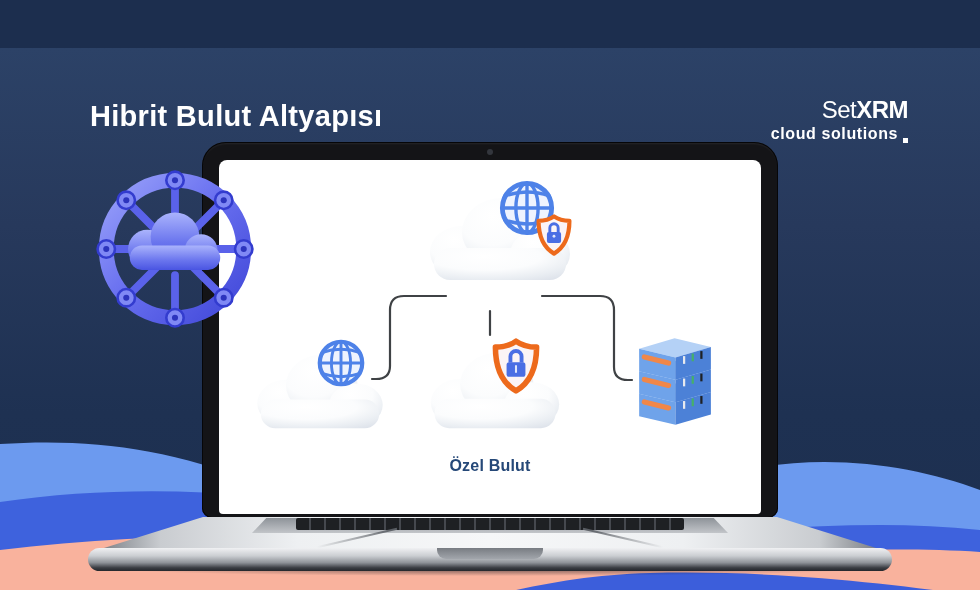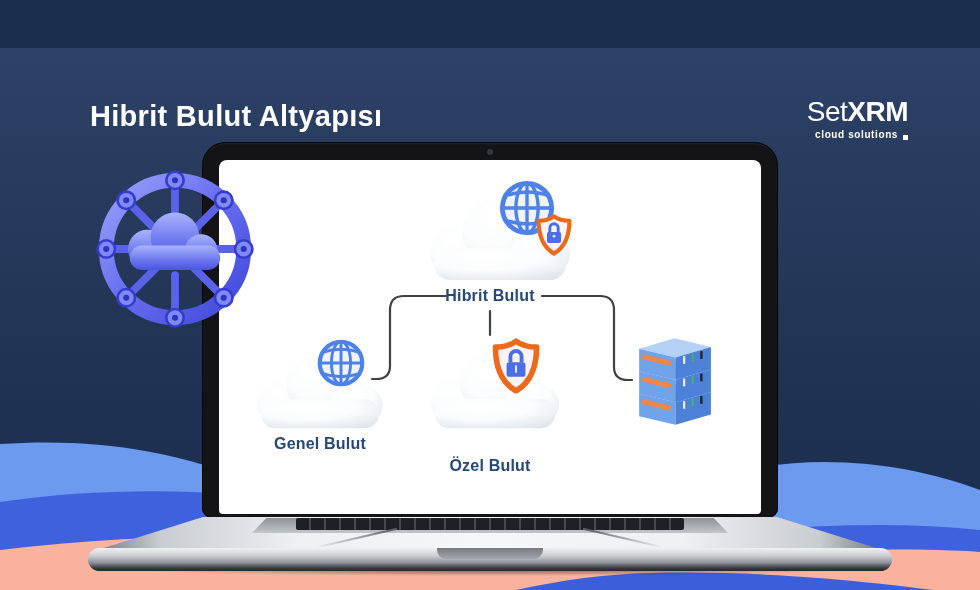--- a/index.html
+++ b/index.html
@@ -7,25 +7,25 @@
     position:relative;width:980px;height:590px;overflow:hidden;
     background:linear-gradient(180deg,#2C4267 0%,#27395C 30%,#1E3152 62%,#1C2E4E 100%);
     font-family:"Liberation Sans",sans-serif;
     margin-top:48px;
   }
   .abs{position:absolute;}
 
   
   .page-title{left:90px;top:52px;font-size:29px;font-weight:700;color:#fff;letter-spacing:.3px;}
   .brand{right:72px;top:50px;text-align:right;color:#fff;}
-  .brand-main{font-size:28px;line-height:1;letter-spacing:-.5px;}
+  .brand-main{font-size:24px;line-height:1;letter-spacing:-.5px;}
   .brand-set{font-weight:400;}
   .brand-xrm{font-weight:700;}
   .brand-tag{display:flex;justify-content:flex-end;align-items:flex-end;gap:5px;
-    font-size:10px;font-weight:700;letter-spacing:.6px;margin-top:3px;}
+    font-size:16px;font-weight:700;letter-spacing:.6px;margin-top:3px;}
   .brand-square{display:inline-block;width:5px;height:5px;background:#fff;}
 
   
   .waves{left:0;top:378px;width:980px;height:212px;}
 
   
   .laptop-shadow{left:120px;top:514px;width:740px;height:14px;border-radius:50%;
     background:radial-gradient(ellipse at center,rgba(12,16,26,.55),rgba(12,16,26,0) 72%);}
   .screen-outer{left:202px;top:94px;width:576px;height:376px;background:#141417;
     border-radius:24px 24px 10px 10px;box-shadow:inset 0 0 0 1px #060608, inset 0 2px 2px rgba(255,255,255,.08);}
@@ -137,41 +137,39 @@
       <path d="M7,42.5 Q30,50.5 53,42.5" stroke-width="3.5"></path>
     </g>
   </svg>
   <svg class="abs" style="left:536px;top:162px" width="36" height="50" viewBox="0 0 56 64">
     <path d="M28,3 C35,8 44,10 52,10 C52,32 45,51 28,61 C11,51 4,32 4,10 C12,10 21,8 28,3 Z" fill="#fbf4f6" stroke="#ED6A1C" stroke-width="6.5" stroke-linejoin="round"></path>
     <path d="M21.5,28 V21 A6.5,6.5 0 0 1 34.5,21 V28" fill="none" stroke="#4A6EE4" stroke-width="4.5"></path>
     <rect x="17" y="27.5" width="22" height="17" rx="3" fill="#4A6EE4"></rect>
     <circle cx="28" cy="34" r="2.2" fill="#dfe6fb"></circle>
   </svg>
 
-  <div class="abs node-label hybrid-label">Hibrit Bulut</div>
 
   <svg class="abs" style="left:246px;top:296px" width="148" height="86" viewBox="0 0 160 96">
     <g fill="url(#gCloud)">
       <ellipse cx="42" cy="66" rx="32" ry="26"></ellipse>
       <ellipse cx="82" cy="46" rx="40" ry="34"></ellipse>
       <ellipse cx="120" cy="68" rx="30" ry="24"></ellipse>
       <rect x="14" y="62" width="132" height="32" rx="16"></rect>
     </g>
   </svg>
   <svg class="abs" style="left:316px;top:290px" width="50" height="50" viewBox="0 0 60 60">
     <g stroke="#4E82E8" stroke-linecap="round" fill="none">
       <circle cx="30" cy="30" r="25.5" fill="#edf2fe" fill-opacity=".92" stroke-width="5"></circle>
       <ellipse cx="30" cy="30" rx="11.5" ry="25.5" stroke-width="3.5"></ellipse>
       <line x1="30" y1="4.5" x2="30" y2="55.5" stroke-width="3.5"></line>
       <line x1="4.5" y1="30" x2="55.5" y2="30" stroke-width="3.5"></line>
       <path d="M7,17.5 Q30,9.5 53,17.5" stroke-width="3.5"></path>
       <path d="M7,42.5 Q30,50.5 53,42.5" stroke-width="3.5"></path>
     </g>
   </svg>
-  <div class="abs node-label label-public">Genel Bulut</div>
 
   <svg class="abs" style="left:420px;top:294px" width="150" height="88" viewBox="0 0 160 96">
     <g fill="url(#gCloud)">
       <ellipse cx="42" cy="66" rx="32" ry="26"></ellipse>
       <ellipse cx="82" cy="46" rx="40" ry="34"></ellipse>
       <ellipse cx="120" cy="68" rx="30" ry="24"></ellipse>
       <rect x="14" y="62" width="132" height="32" rx="16"></rect>
     </g>
   </svg>
   <svg class="abs" style="left:492px;top:287px" width="48" height="62" viewBox="0 0 56 64">

